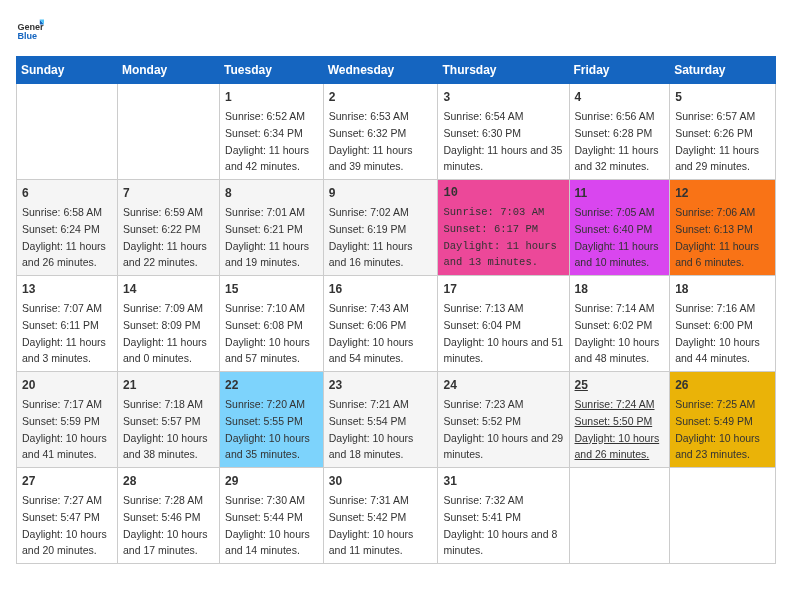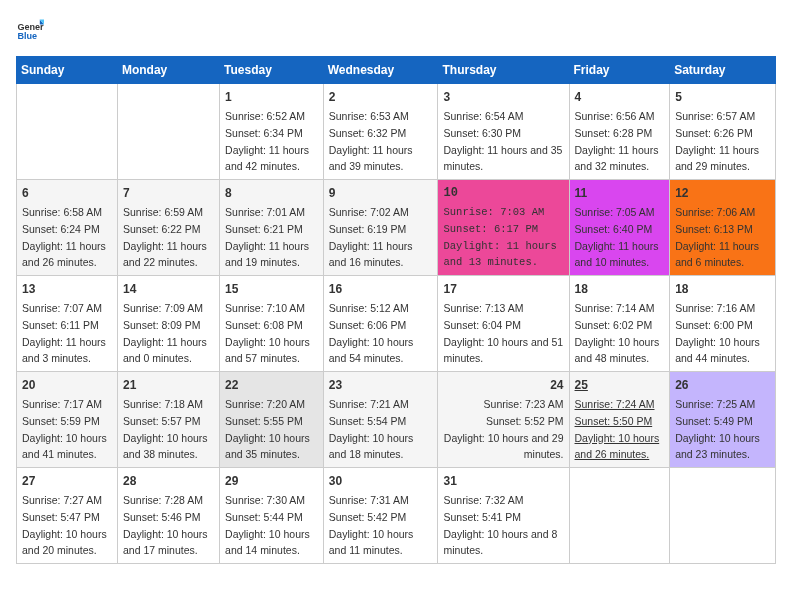--- a/index.html
+++ b/index.html
@@ -123,33 +123,33 @@
         <td style="background: rgb(245, 245, 245);"><span class="day-number">8</span><span class="cell-text">Sunrise: 7:01 AM</span><br><span class="cell-text">Sunset: 6:21 PM</span><br><span class="cell-text">Daylight: 11 hours and 19 minutes.</span></td>
         <td style="background: rgb(245, 245, 245);"><span class="day-number">9</span><span class="cell-text">Sunrise: 7:02 AM</span><br><span class="cell-text">Sunset: 6:19 PM</span><br><span class="cell-text">Daylight: 11 hours and 16 minutes.</span></td>
         <td style="background: #ec4899; font-family: Liberation Mono, monospace;"><span class="day-number">10</span><span class="cell-text">Sunrise: 7:03 AM</span><br><span class="cell-text">Sunset: 6:17 PM</span><br><span class="cell-text">Daylight: 11 hours and 13 minutes.</span></td>
         <td style="background: #d946ef;"><span class="day-number">11</span><span class="cell-text">Sunrise: 7:05 AM</span><br><span class="cell-text">Sunset: 6:40 PM</span><br><span class="cell-text">Daylight: 11 hours and 10 minutes.</span></td>
         <td style="background: #f97316;"><span class="day-number">12</span><span class="cell-text">Sunrise: 7:06 AM</span><br><span class="cell-text">Sunset: 6:13 PM</span><br><span class="cell-text">Daylight: 11 hours and 6 minutes.</span></td>
       </tr>
       <tr>
         <td><span class="day-number">13</span><span class="cell-text">Sunrise: 7:07 AM</span><br><span class="cell-text">Sunset: 6:11 PM</span><br><span class="cell-text">Daylight: 11 hours and 3 minutes.</span></td>
         <td><span class="day-number">14</span><span class="cell-text">Sunrise: 7:09 AM</span><br><span class="cell-text">Sunset: 8:09 PM</span><br><span class="cell-text">Daylight: 11 hours and 0 minutes.</span></td>
         <td><span class="day-number">15</span><span class="cell-text">Sunrise: 7:10 AM</span><br><span class="cell-text">Sunset: 6:08 PM</span><br><span class="cell-text">Daylight: 10 hours and 57 minutes.</span></td>
-        <td><span class="day-number">16</span><span class="cell-text">Sunrise: 5:12 AM</span><br><span class="cell-text">Sunset: 6:06 PM</span><br><span class="cell-text">Daylight: 10 hours and 54 minutes.</span></td>
+        <td><span class="day-number">16</span><span class="cell-text">Sunrise: 7:43 AM</span><br><span class="cell-text">Sunset: 6:06 PM</span><br><span class="cell-text">Daylight: 10 hours and 54 minutes.</span></td>
         <td><span class="day-number">17</span><span class="cell-text">Sunrise: 7:13 AM</span><br><span class="cell-text">Sunset: 6:04 PM</span><br><span class="cell-text">Daylight: 10 hours and 51 minutes.</span></td>
         <td><span class="day-number">18</span><span class="cell-text">Sunrise: 7:14 AM</span><br><span class="cell-text">Sunset: 6:02 PM</span><br><span class="cell-text">Daylight: 10 hours and 48 minutes.</span></td>
         <td><span class="day-number">18</span><span class="cell-text">Sunrise: 7:16 AM</span><br><span class="cell-text">Sunset: 6:00 PM</span><br><span class="cell-text">Daylight: 10 hours and 44 minutes.</span></td>
       </tr>
       <tr>
         <td style="background: rgb(245, 245, 245);"><span class="day-number">20</span><span class="cell-text">Sunrise: 7:17 AM</span><br><span class="cell-text">Sunset: 5:59 PM</span><br><span class="cell-text">Daylight: 10 hours and 41 minutes.</span></td>
         <td style="background: rgb(245, 245, 245);"><span class="day-number">21</span><span class="cell-text">Sunrise: 7:18 AM</span><br><span class="cell-text">Sunset: 5:57 PM</span><br><span class="cell-text">Daylight: 10 hours and 38 minutes.</span></td>
-        <td style="background: #e5e5e5;"><span class="day-number">22</span><span class="cell-text">Sunrise: 7:20 AM</span><br><span class="cell-text">Sunset: 5:55 PM</span><br><span class="cell-text">Daylight: 10 hours and 35 minutes.</span></td>
+        <td style="background: #7dd3fc;"><span class="day-number">22</span><span class="cell-text">Sunrise: 7:20 AM</span><br><span class="cell-text">Sunset: 5:55 PM</span><br><span class="cell-text">Daylight: 10 hours and 35 minutes.</span></td>
         <td style="background: rgb(245, 245, 245);"><span class="day-number">23</span><span class="cell-text">Sunrise: 7:21 AM</span><br><span class="cell-text">Sunset: 5:54 PM</span><br><span class="cell-text">Daylight: 10 hours and 18 minutes.</span></td>
-        <td style="background: rgb(245, 245, 245); text-align: right;"><span class="day-number">24</span><span class="cell-text">Sunrise: 7:23 AM</span><br><span class="cell-text">Sunset: 5:52 PM</span><br><span class="cell-text">Daylight: 10 hours and 29 minutes.</span></td>
+        <td style="background: rgb(245, 245, 245);"><span class="day-number">24</span><span class="cell-text">Sunrise: 7:23 AM</span><br><span class="cell-text">Sunset: 5:52 PM</span><br><span class="cell-text">Daylight: 10 hours and 29 minutes.</span></td>
         <td style="background: rgb(245, 245, 245); text-decoration: underline;"><span class="day-number">25</span><span class="cell-text">Sunrise: 7:24 AM</span><br><span class="cell-text">Sunset: 5:50 PM</span><br><span class="cell-text">Daylight: 10 hours and 26 minutes.</span></td>
-        <td style="background: #c4b5fd;"><span class="day-number">26</span><span class="cell-text">Sunrise: 7:25 AM</span><br><span class="cell-text">Sunset: 5:49 PM</span><br><span class="cell-text">Daylight: 10 hours and 23 minutes.</span></td>
+        <td style="background: #eab308;"><span class="day-number">26</span><span class="cell-text">Sunrise: 7:25 AM</span><br><span class="cell-text">Sunset: 5:49 PM</span><br><span class="cell-text">Daylight: 10 hours and 23 minutes.</span></td>
       </tr>
       <tr>
         <td><span class="day-number">27</span><span class="cell-text">Sunrise: 7:27 AM</span><br><span class="cell-text">Sunset: 5:47 PM</span><br><span class="cell-text">Daylight: 10 hours and 20 minutes.</span></td>
         <td><span class="day-number">28</span><span class="cell-text">Sunrise: 7:28 AM</span><br><span class="cell-text">Sunset: 5:46 PM</span><br><span class="cell-text">Daylight: 10 hours and 17 minutes.</span></td>
         <td><span class="day-number">29</span><span class="cell-text">Sunrise: 7:30 AM</span><br><span class="cell-text">Sunset: 5:44 PM</span><br><span class="cell-text">Daylight: 10 hours and 14 minutes.</span></td>
         <td><span class="day-number">30</span><span class="cell-text">Sunrise: 7:31 AM</span><br><span class="cell-text">Sunset: 5:42 PM</span><br><span class="cell-text">Daylight: 10 hours and 11 minutes.</span></td>
         <td><span class="day-number">31</span><span class="cell-text">Sunrise: 7:32 AM</span><br><span class="cell-text">Sunset: 5:41 PM</span><br><span class="cell-text">Daylight: 10 hours and 8 minutes.</span></td>
         <td class="empty-cell"></td>
         <td class="empty-cell"></td>
       </tr>

